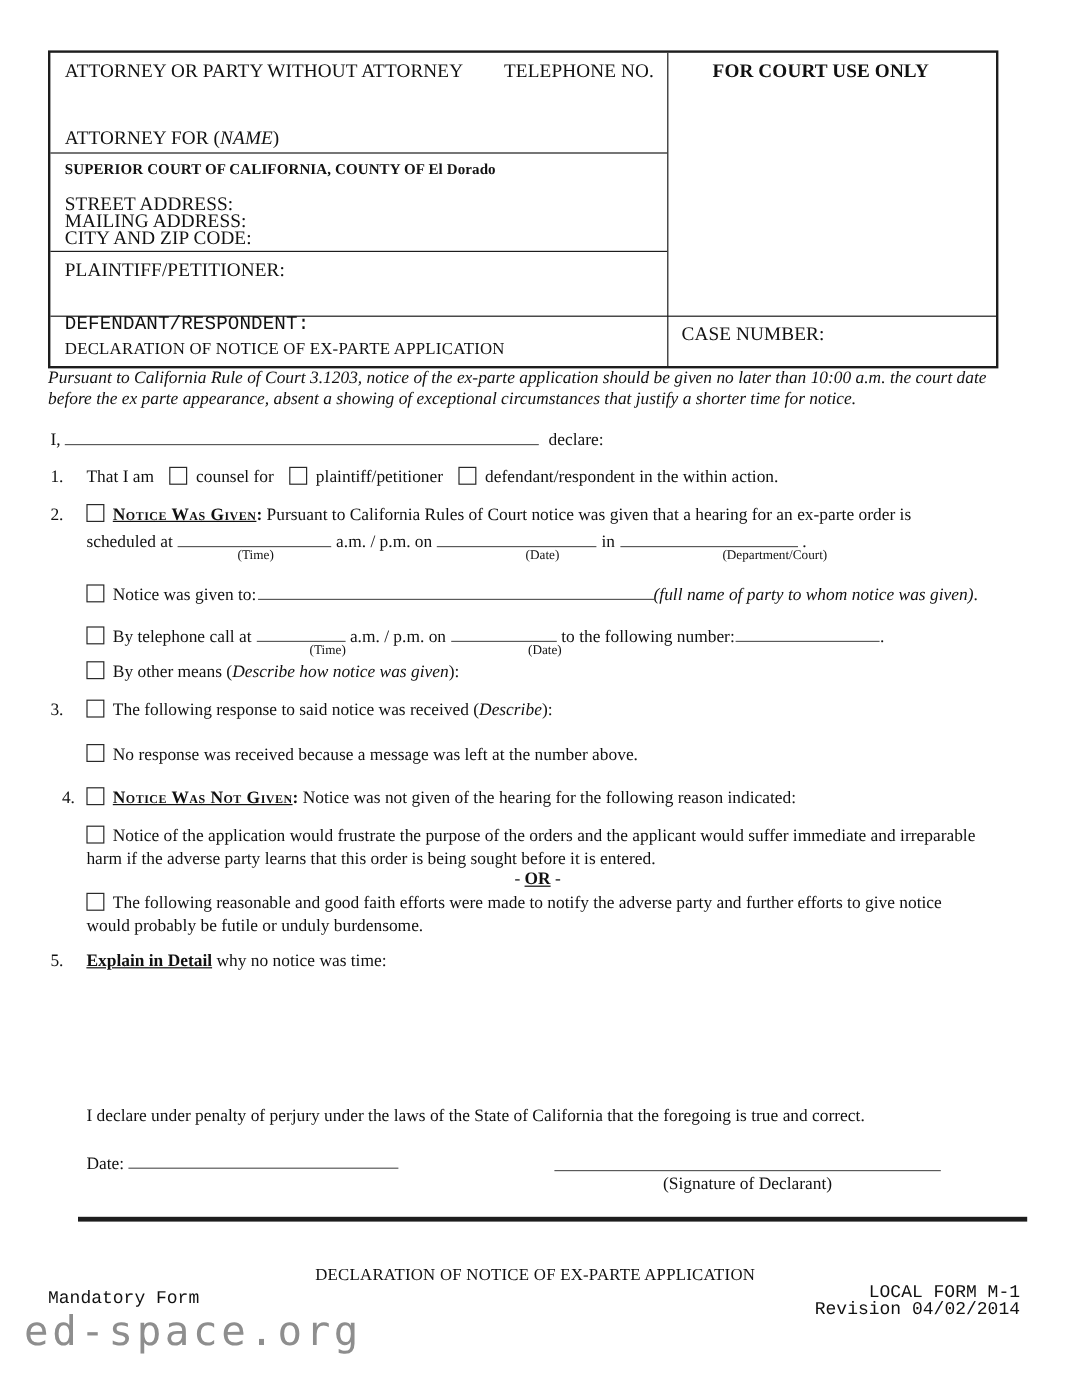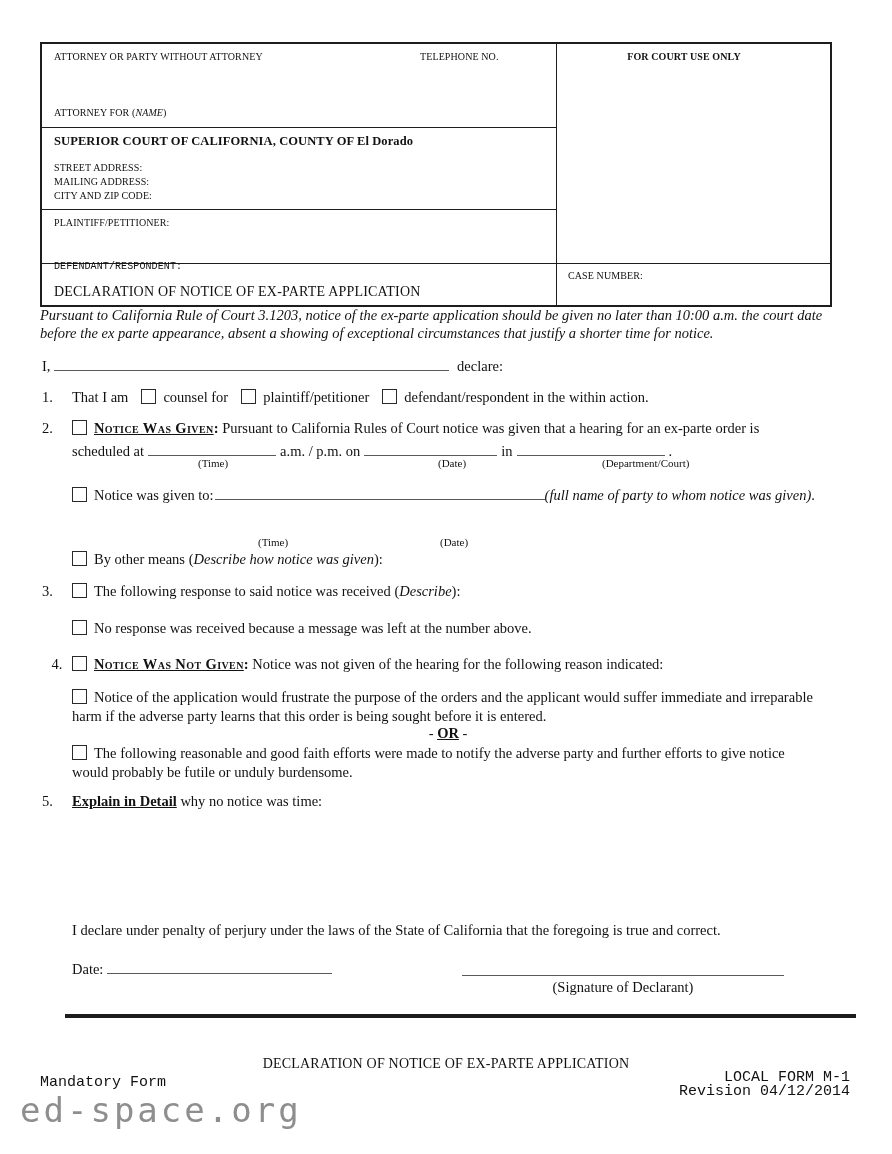--- a/index.html
+++ b/index.html
@@ -5,21 +5,21 @@
   html,body{margin:0;padding:0;background:#fff;}
   .page{
     position:relative;width:892px;height:1154px;background:#ffffff;
     font-family:"Liberation Serif","DejaVu Serif",serif;color:#111;overflow:hidden;
   }
   .abs{position:absolute;}
   
   .hdr{position:absolute;left:40px;top:42px;width:788px;height:261px;border:2px solid #1d1d1d;}
   .hline{position:absolute;height:0;border-top:1.5px solid #1d1d1d;}
   .vline{position:absolute;width:0;border-left:1.5px solid #1d1d1d;top:0;bottom:0;left:514px;}
-  .h-lbl{font-size:10px;letter-spacing:.1px;}
+  .h-lbl{font-size:16px;letter-spacing:.1px;}
   .h-bold{font-weight:bold;}
   .box-title{font-size:14px;letter-spacing:.2px;}
   
   .body-line{font-size:14.5px;white-space:nowrap;}
   .wrapline{font-size:14.5px;line-height:19px;}
   .num{display:inline-block;width:30px;}
   .cb{display:inline-block;width:13px;height:13px;border:1.5px solid #2a2a2a;background:#fff;
       vertical-align:-2px;margin-right:7px;}
   .cb.gap{margin-left:13px;}
   .blank{display:inline-block;border-bottom:1.3px solid #5a5a5a;height:15px;margin:0 4px;}
@@ -83,20 +83,23 @@
     <span>scheduled at</span><span class="blank" style="width:128px;"></span><span>a.m. / p.m. on</span><span class="blank" style="width:133px;"></span><span>in</span><span class="blank" style="width:148px;"></span><span>.</span>
   </div>
   <div class="abs sub-lbl" style="left:198px;top:457px;">(Time)</div>
   <div class="abs sub-lbl" style="left:438px;top:457px;">(Date)</div>
   <div class="abs sub-lbl" style="left:602px;top:457px;">(Department/Court)</div>
 
   <div class="abs body-line" style="left:72px;top:484px;">
     <span class="cb"></span><span>Notice was given to:</span><span class="blank" style="width:330px;margin:0 0 0 1px;"></span><span class="it">(full name of party to whom notice was given)</span><span>.</span>
   </div>
 
+  <div class="abs body-line" style="left:72px;top:519px;">
+    <span class="cb"></span><span>By telephone call at</span><span class="blank" style="width:74px;"></span><span>a.m. / p.m. on</span><span class="blank" style="width:88px;"></span><span>to the following number:</span><span class="blank" style="width:120px;margin:0 0 0 1px;"></span><span>.</span>
+  </div>
   <div class="abs sub-lbl" style="left:258px;top:536px;">(Time)</div>
   <div class="abs sub-lbl" style="left:440px;top:536px;">(Date)</div>
 
   <div class="abs body-line" style="left:72px;top:551px;">
     <span class="cb"></span><span>By other means (</span><span class="it">Describe how notice was given</span><span>):</span>
   </div>
 
   <div class="abs body-line" style="left:42px;top:583px;">
     <span class="num">3.</span><span class="cb"></span><span>The following response to said notice was received (</span><span class="it">Describe</span><span>):</span>
   </div>
@@ -134,18 +137,18 @@
     <span class="blank" style="width:322px;margin:0;height:17px;"></span>
   </div>
   <div class="abs body-line" style="left:462px;top:979px;width:322px;text-align:center;">(Signature of Declarant)</div>
 
   <div class="thick" style="left:65px;top:1014px;width:791px;height:3.5px;"></div>
 
   <div class="abs box-title" style="left:0;top:1056px;width:892px;text-align:center;">DECLARATION OF NOTICE OF EX-PARTE APPLICATION</div>
   <div class="abs foot-small" style="left:40px;top:1074px;">Mandatory Form</div>
   <div class="abs foot-small" style="right:42px;top:1071px;text-align:right;line-height:14px;">
     <div>LOCAL FORM M-1</div>
-    <div>Revision 04/12/2014</div>
+    <div>Revision 04/02/2014</div>
   </div>
 
   <div class="abs watermark" style="left:20px;top:1090px;">ed-space.org</div>
 
 </div>
 
 </body></html>

